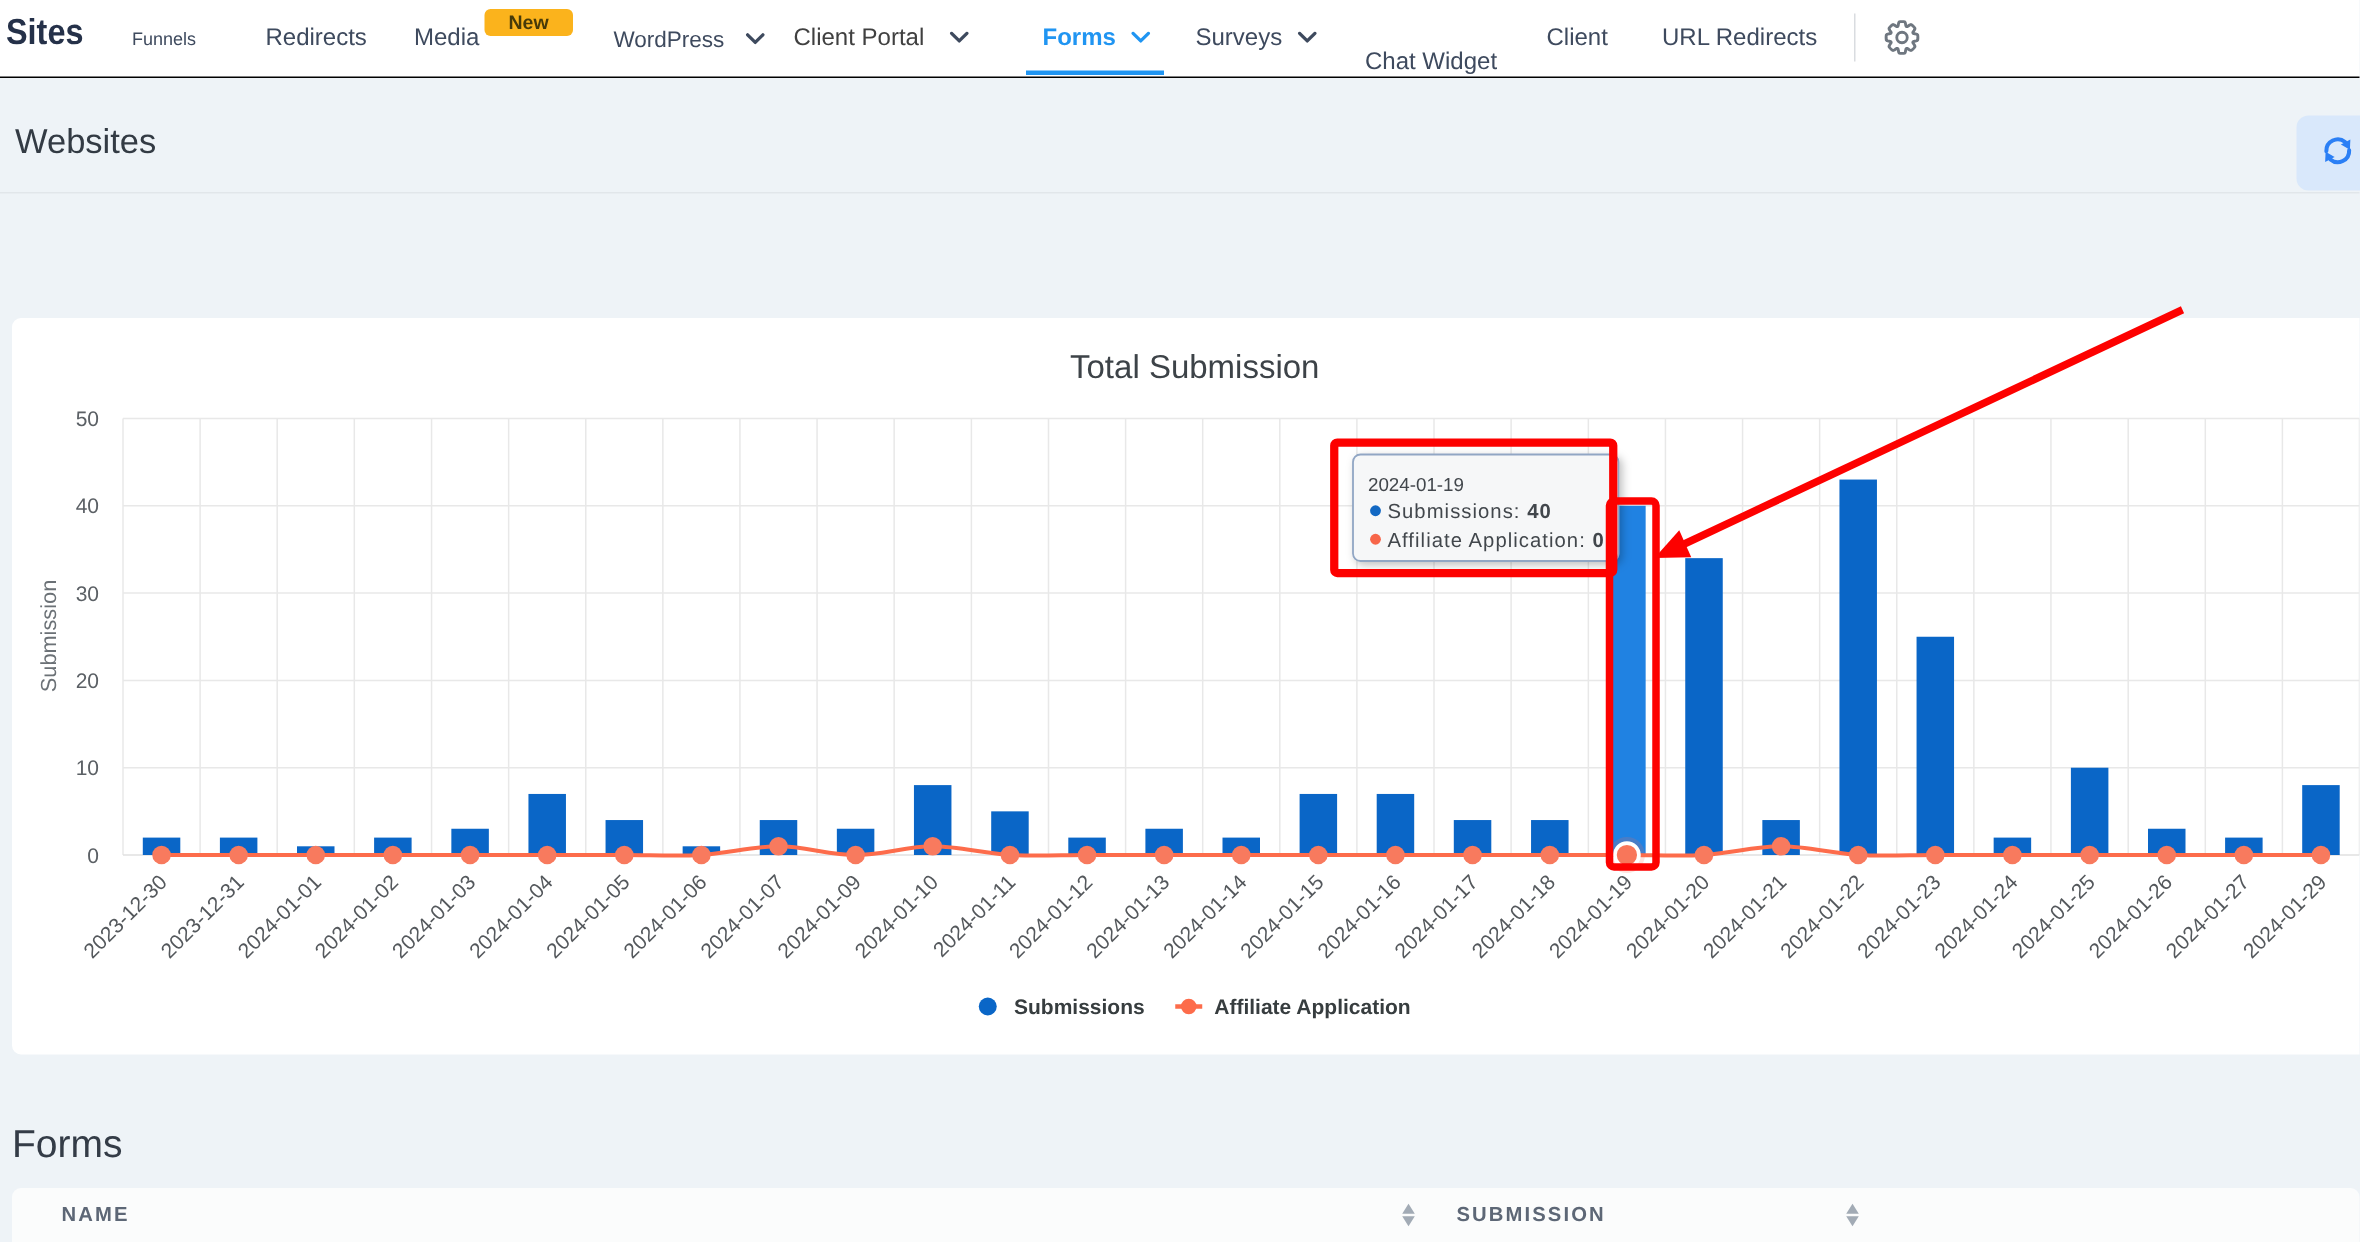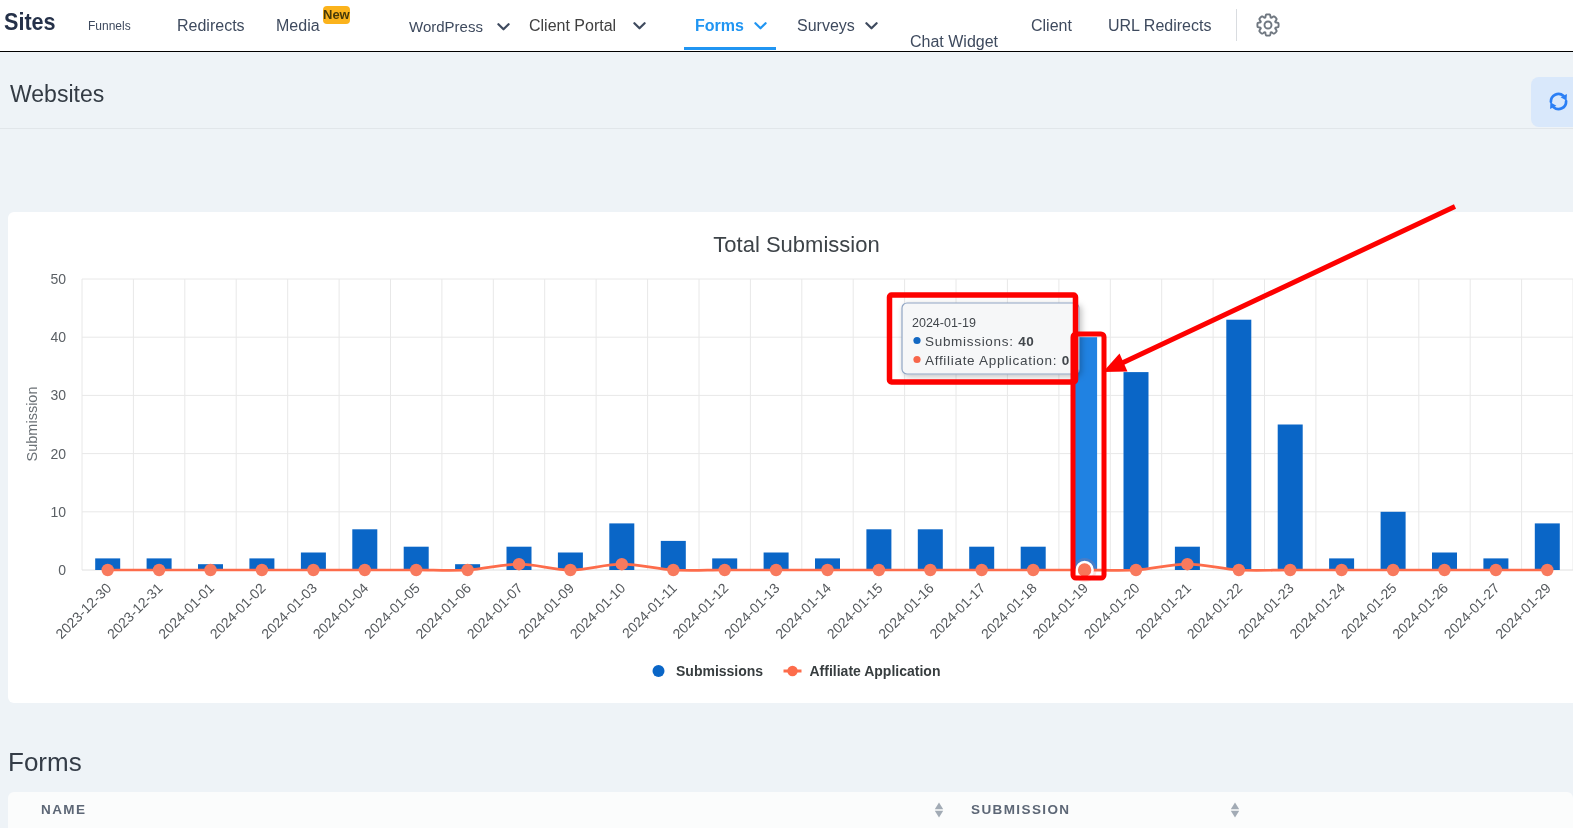--- a/index.html
+++ b/index.html
@@ -5,21 +5,21 @@
   html,body { width:1573px; height:828px; overflow:hidden;
     font-family:"Liberation Sans", sans-serif; background:#eef3f7; }
   .abs { position:absolute; }
 </style></head>
 <body>
 <div class="abs" style="left:0;top:0;width:1573px;height:52px;background:#fff;border-bottom:1px solid #000000;z-index:2">
   <div class="abs" style="left:4px;top:8px;font-size:24px;font-weight:bold;color:#253149;transform:scaleX(0.9);transform-origin:left top;letter-spacing:0">Sites</div>
   <div style="position:absolute;left:88px;top:0;height:52px;display:flex;align-items:center;font-size:12px;color:#3e4a5e;">Funnels</div>
   <div style="position:absolute;left:177px;top:0;height:52px;display:flex;align-items:center;font-size:16px;color:#3e4a5e;">Redirects</div>
   <div style="position:absolute;left:276px;top:0;height:52px;display:flex;align-items:center;font-size:16px;color:#3e4a5e;">Media</div>
-  <div class="abs" style="left:323px;top:6px;background:#fbb31c;color:#473a09;font-size:13px;font-weight:bold;border-radius:4px;padding:1px 0 2px;">New</div>
+  <div class="abs" style="left:323px;top:6px;background:#fbb31c;color:#473a09;font-size:13px;font-weight:bold;border-radius:4px;padding:1px 16px 2px;">New</div>
   <div style="position:absolute;left:409px;top:0;height:52px;display:flex;align-items:center;font-size:15px;color:#3e4a5e;">WordPress<span style="display:inline-block;margin-left:14px;position:relative;top:-1px"><svg width="13" height="8" viewBox="0 0 13 8">
           <polyline points="1.4,1.2 6.5,6.3 11.6,1.2" fill="none" stroke="#3e4a5e" stroke-width="2.2" stroke-linecap="round" stroke-linejoin="round"></polyline>
         </svg></span></div>
   <div style="position:absolute;left:529px;top:0;height:52px;display:flex;align-items:center;font-size:16px;color:#404040;">Client Portal<span style="display:inline-block;margin-left:17px;position:relative;top:-1px"><svg width="13" height="8" viewBox="0 0 13 8">
           <polyline points="1.4,1.2 6.5,6.3 11.6,1.2" fill="none" stroke="#3e4a5e" stroke-width="2.2" stroke-linecap="round" stroke-linejoin="round"></polyline>
         </svg></span></div>
   <div style="position:absolute;left:695px;top:0;height:52px;display:flex;align-items:center;font-size:16px;color:#2095f2;font-weight:bold;">Forms<span style="display:inline-block;margin-left:10px;position:relative;top:-1px"><svg width="13" height="8" viewBox="0 0 13 8">
           <polyline points="1.4,1.2 6.5,6.3 11.6,1.2" fill="none" stroke="#2095f2" stroke-width="2.2" stroke-linecap="round" stroke-linejoin="round"></polyline>
         </svg></span></div>
   <div style="position:absolute;left:797px;top:0;height:52px;display:flex;align-items:center;font-size:16px;color:#3e4a5e;">Surveys<span style="display:inline-block;margin-left:10px;position:relative;top:-1px"><svg width="13" height="8" viewBox="0 0 13 8">

